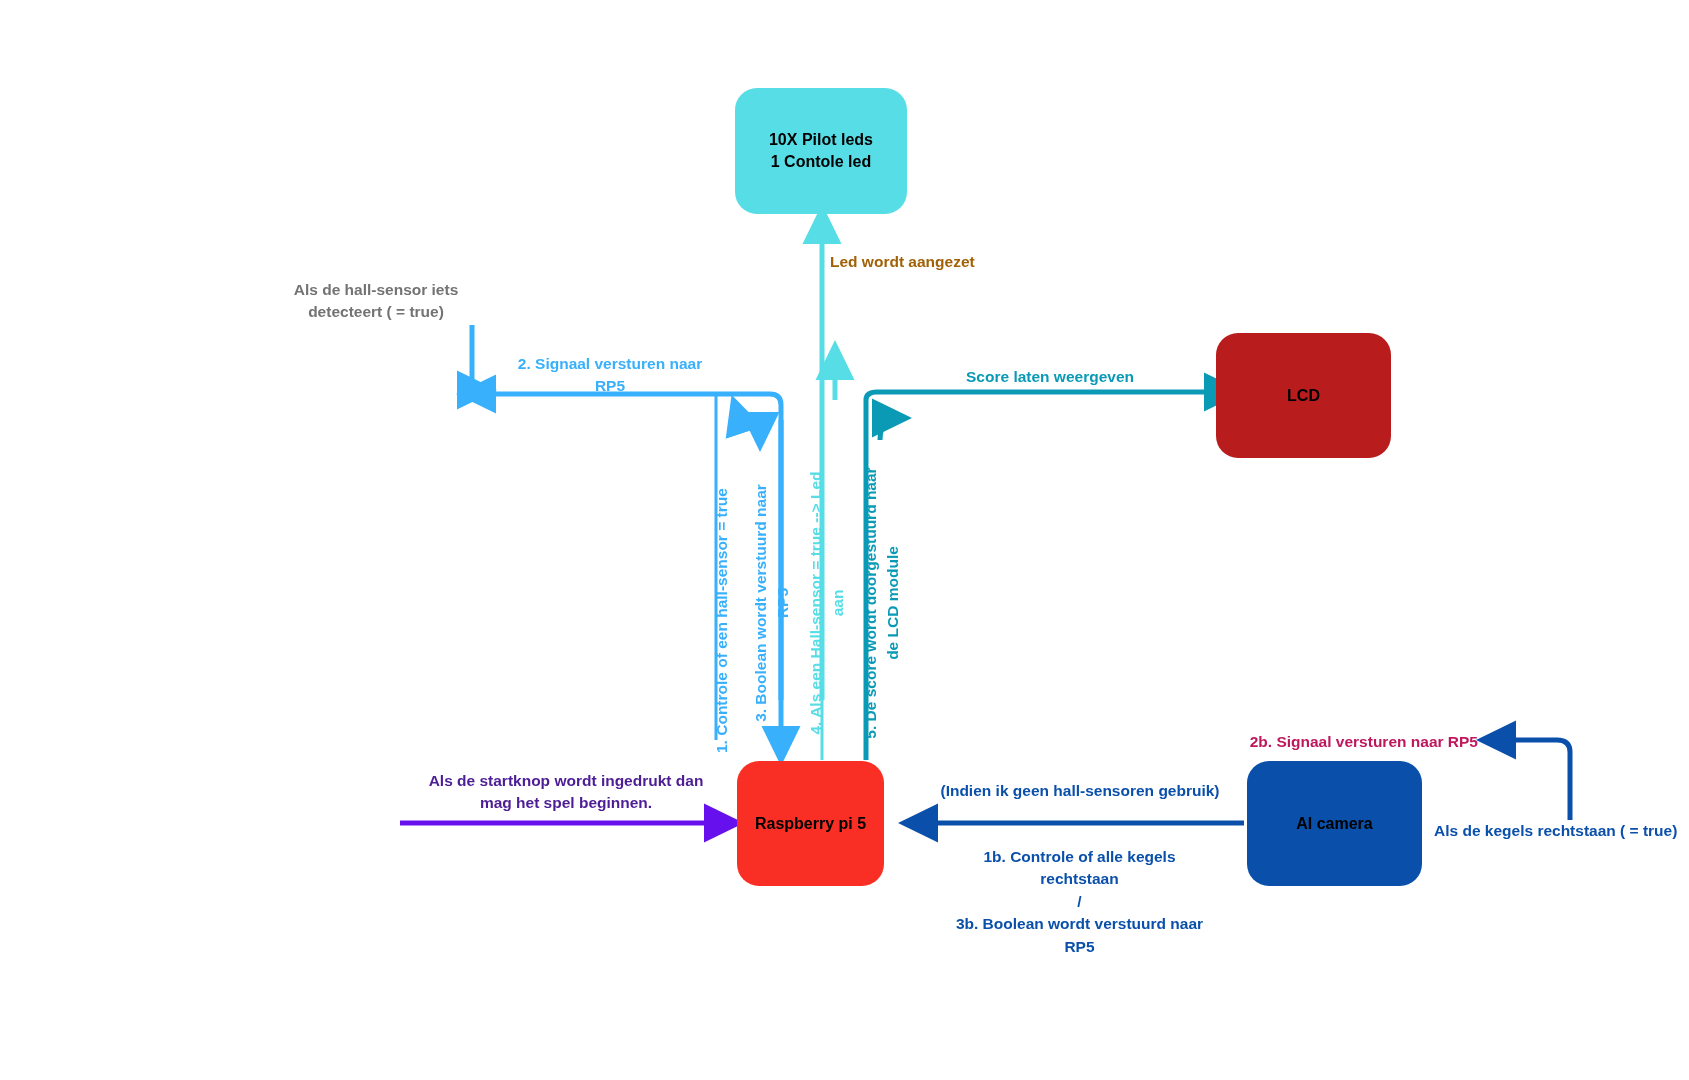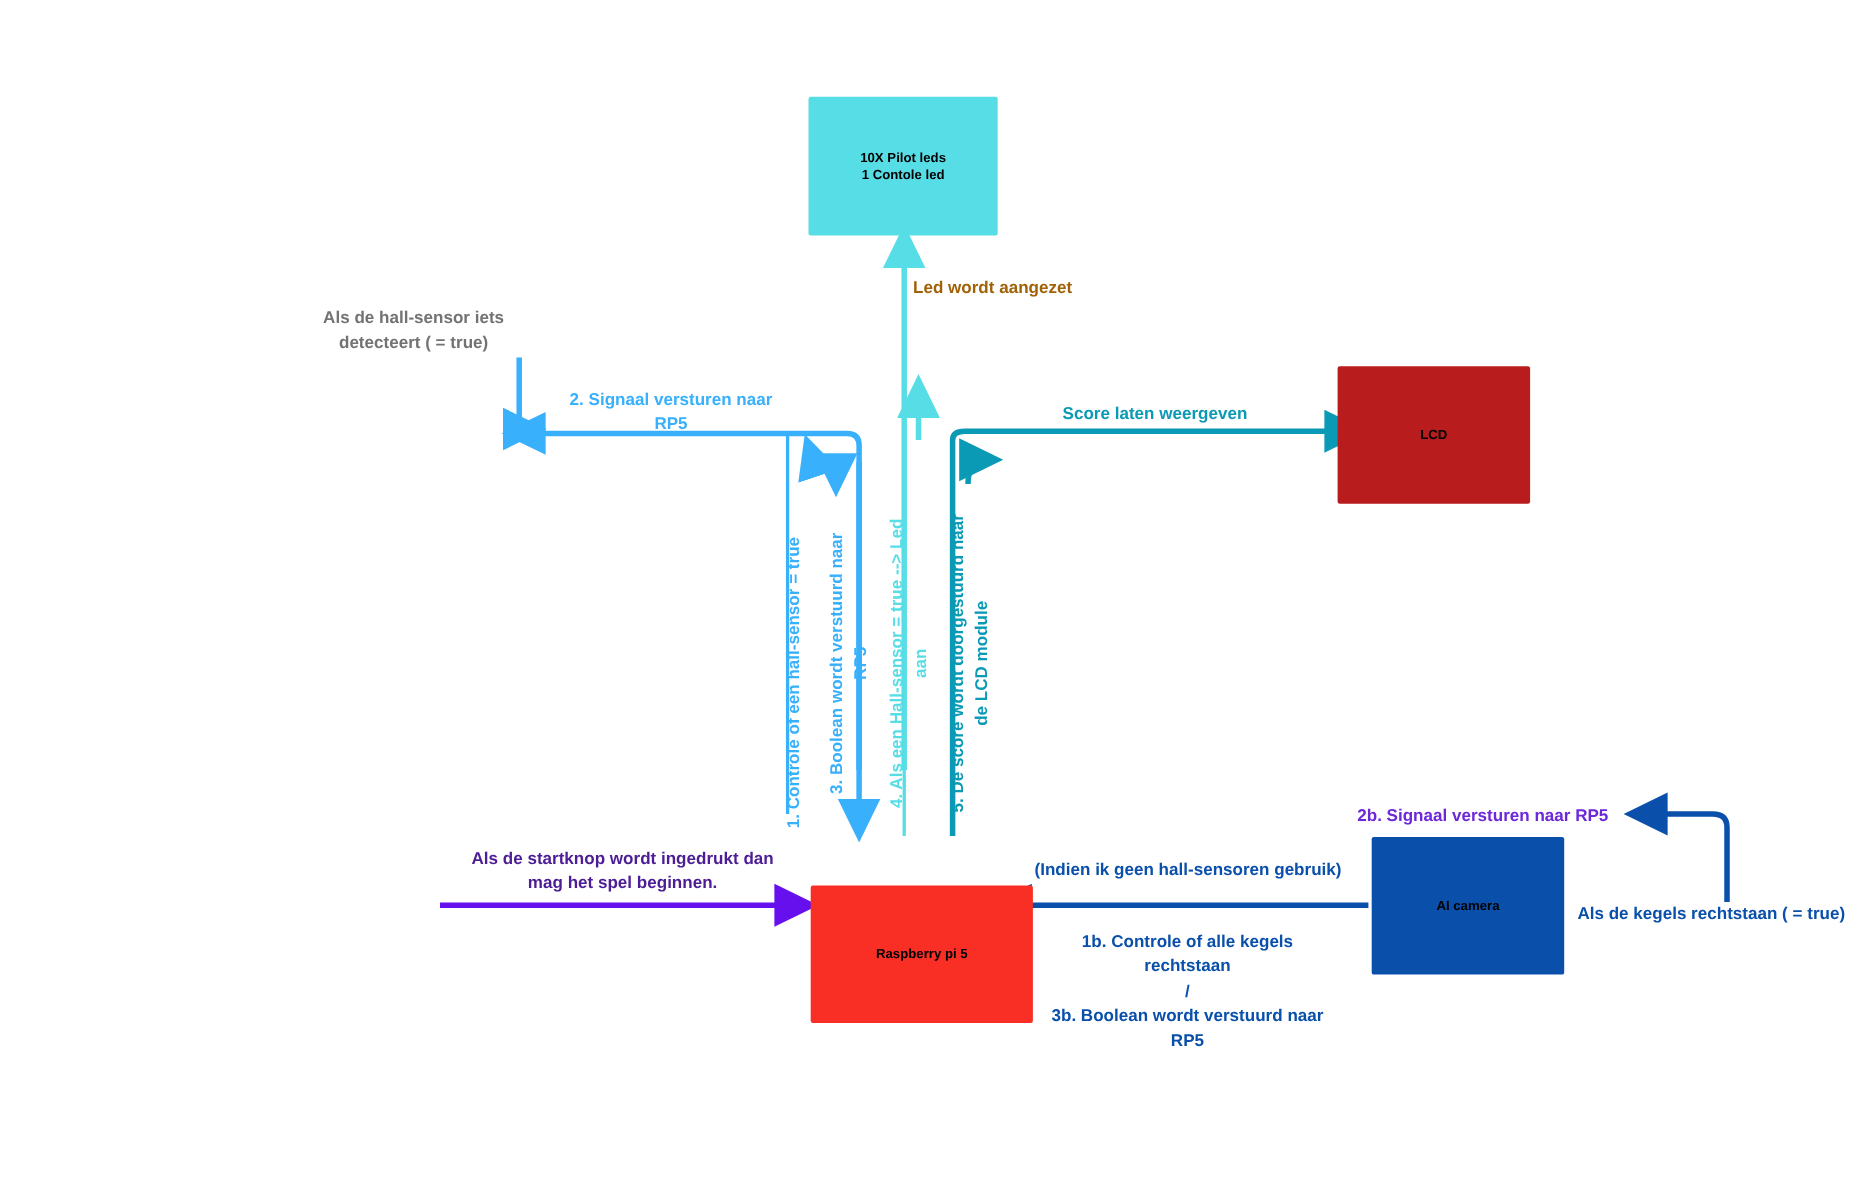--- a/index.html
+++ b/index.html
@@ -12,28 +12,28 @@
   }
   #canvas {
     position: relative;
     width: 1689px;
     height: 1080px;
     background: #ffffff;
     overflow: hidden;
   }
   .node {
     position: absolute;
-    border-radius: 2px;
+    border-radius: 22px;
     display: flex;
     align-items: center;
     justify-content: center;
     text-align: center;
     color: #000000;
     font-weight: bold;
-    font-size: 12px;
+    font-size: 16px;
     line-height: 1.35;
     white-space: pre-line;
     z-index: 5;
   }
   .edge-label {
     position: absolute;
     font-weight: bold;
     font-size: 15.5px;
     line-height: 1.45;
     text-align: center;
@@ -152,21 +152,21 @@
     <span>10X Pilot leds
 1 Contole led</span>
   </div>
 
 
   <div class="node" style="left:1216px; top:333px; width:175px; height:125px; background:#b91c1c;">
     <span>LCD</span>
   </div>
 
 
-  <div class="node" style="left:737px; top:761px; width:202px; height:125px; background:#f92f26;margin-top:44px;">
+  <div class="node" style="left:737px; top:761px; width:147px; height:125px; background:#f92f26;">
     <span>Raspberry pi 5</span>
   </div>
 
   <div class="node" style="left:1247px; top:761px; width:175px; height:125px; background:#0a50ab;">
     <span>AI camera</span>
   </div>
 
   <div class="edge-label" style="left:830px; top:251px; width:220px; color:#a16207; text-align:left;">Led wordt aangezet</div>
 
   <div class="edge-label" style="left:278px; top:279px; width:196px; color:#737373;">Als de hall-sensor iets
@@ -192,17 +192,17 @@
 mag het spel beginnen.</div>
 
   <div class="edge-label" style="left:930px; top:780px; width:300px; color:#0a50ab;">(Indien ik geen hall-sensoren gebruik)</div>
 
   <div class="edge-label" style="left:922px; top:846px; width:315px; color:#0a50ab;">1b. Controle of alle kegels
 rechtstaan
 /
 3b. Boolean wordt verstuurd naar
 RP5</div>
 
-  <div class="edge-label" style="left:1218px; top:731px; width:260px; color:#6d28d9; text-align:center;">2b. Signaal versturen naar RP5</div>
+  <div class="edge-label" style="left:1218px; top:731px; width:260px; color:#be185d; text-align:right;">2b. Signaal versturen naar RP5</div>
 
   <div class="edge-label" style="left:1434px; top:820px; width:270px; color:#0a50ab; text-align:left;">Als de kegels rechtstaan ( = true)</div>
 
 </div>
 
 </body></html>

